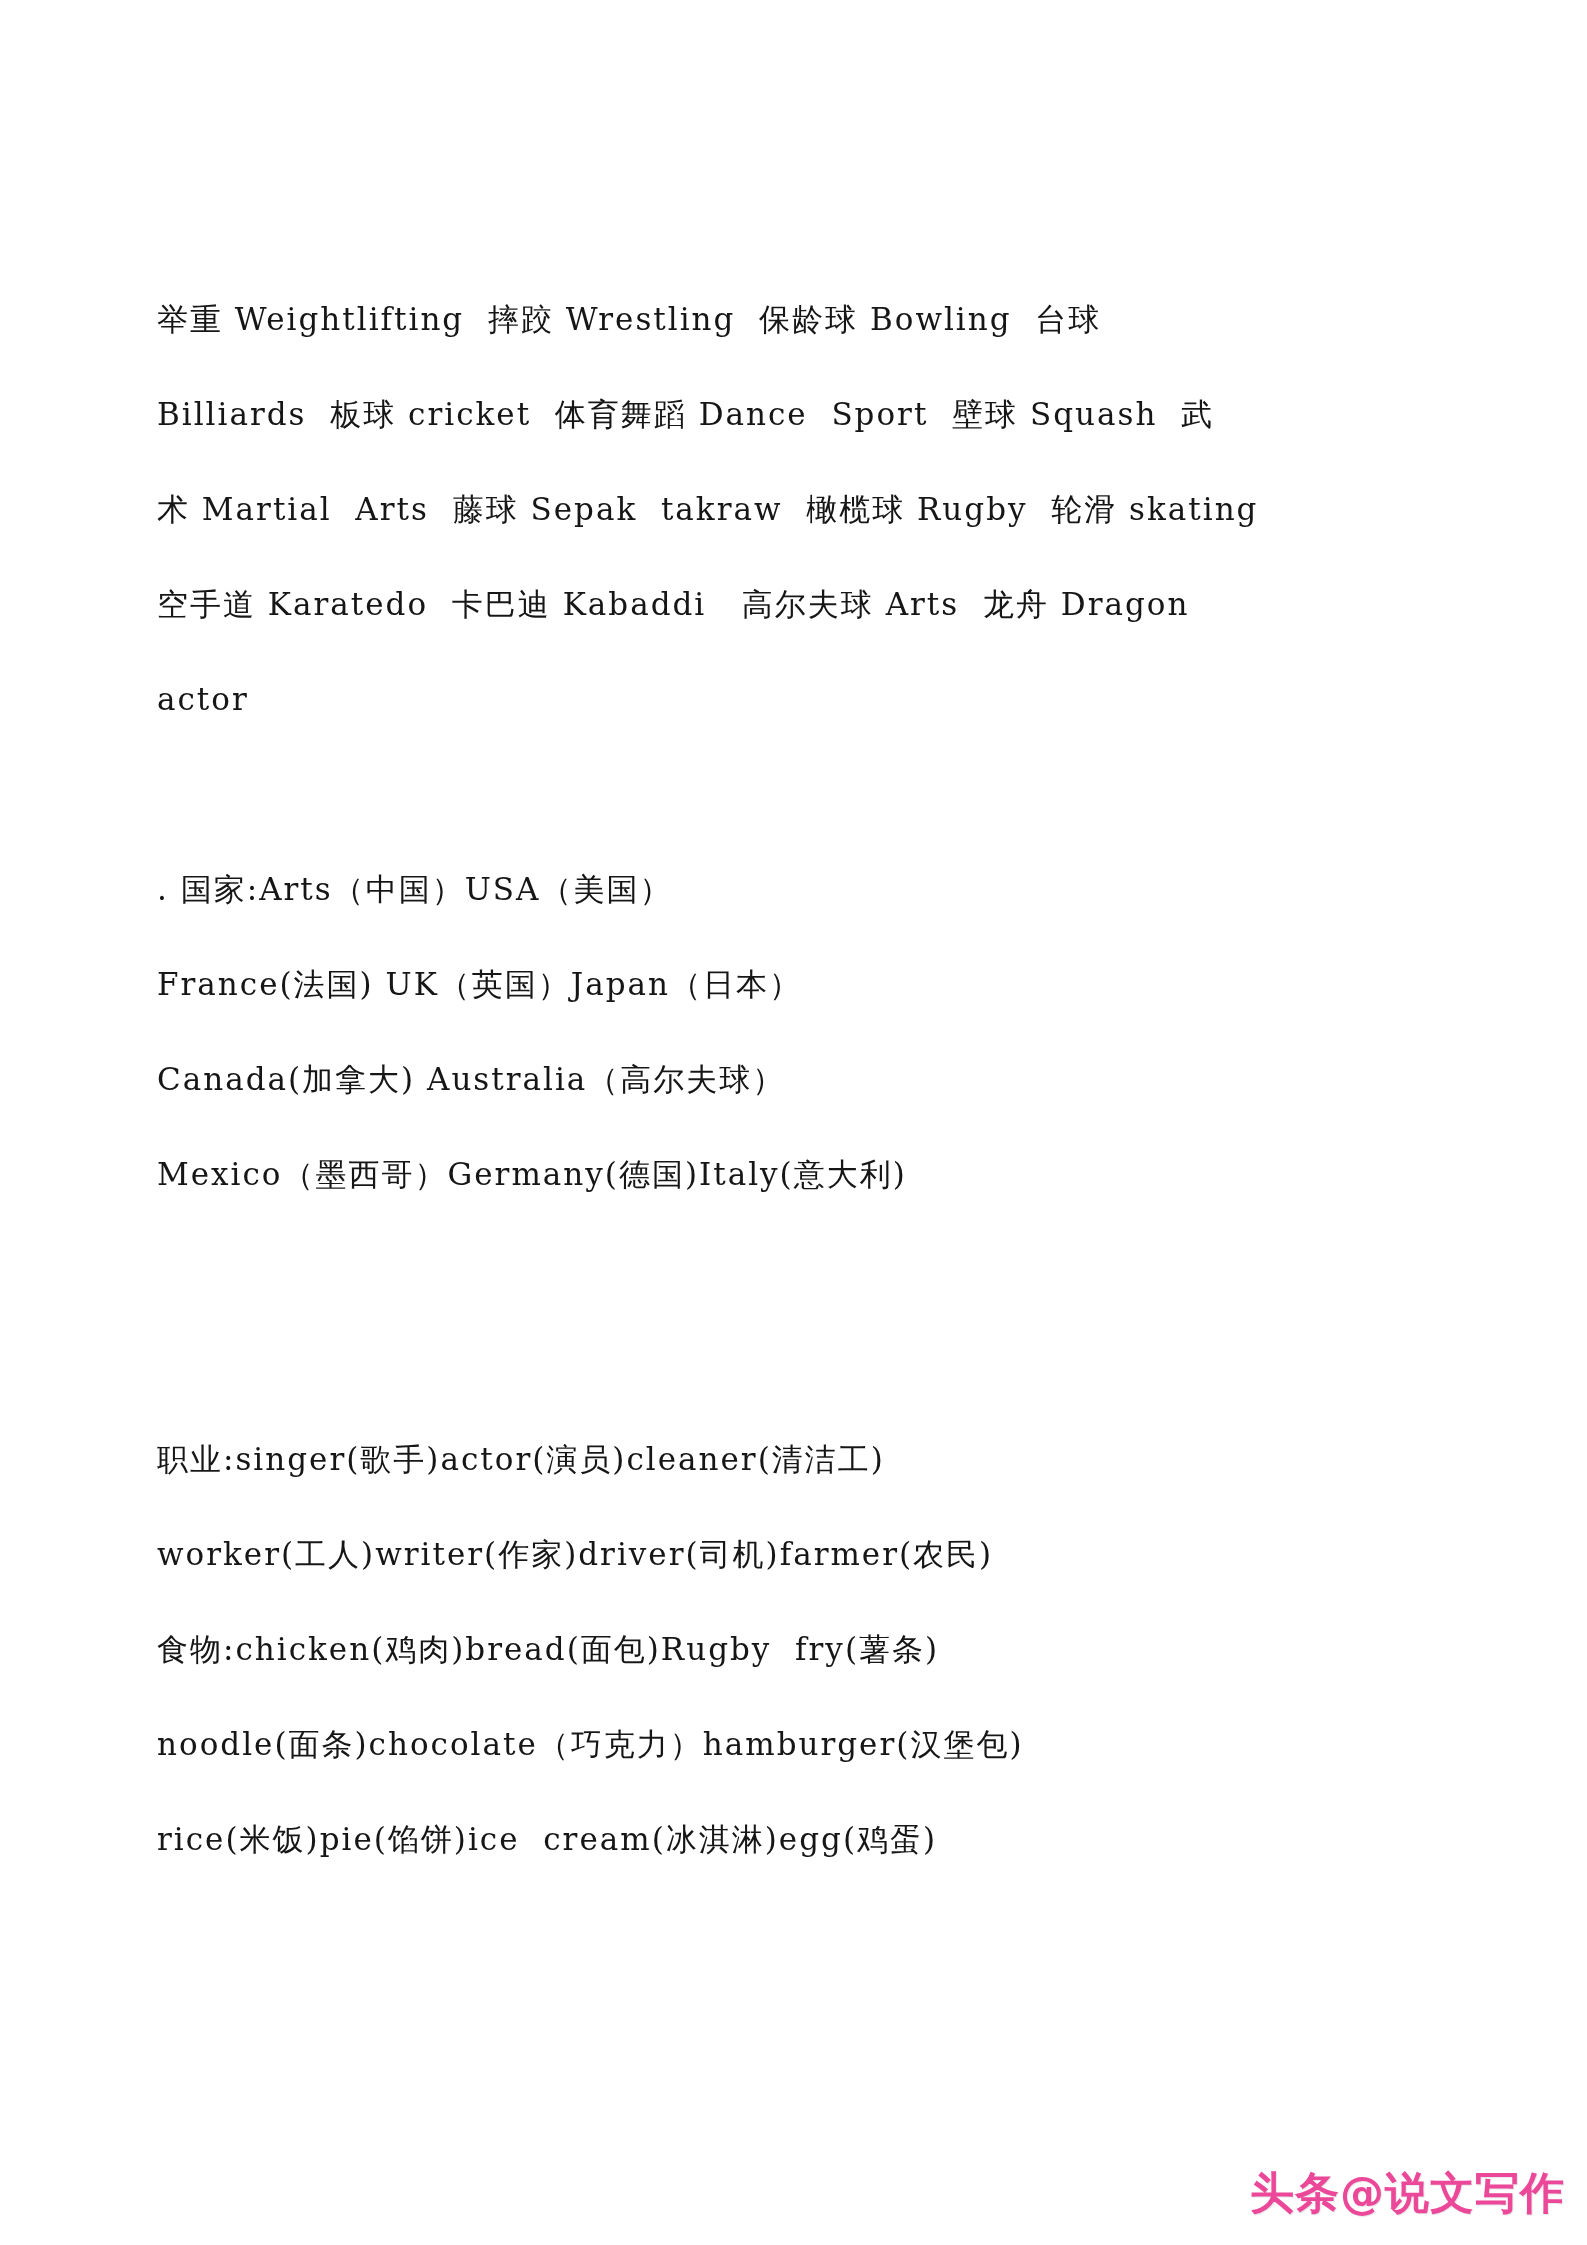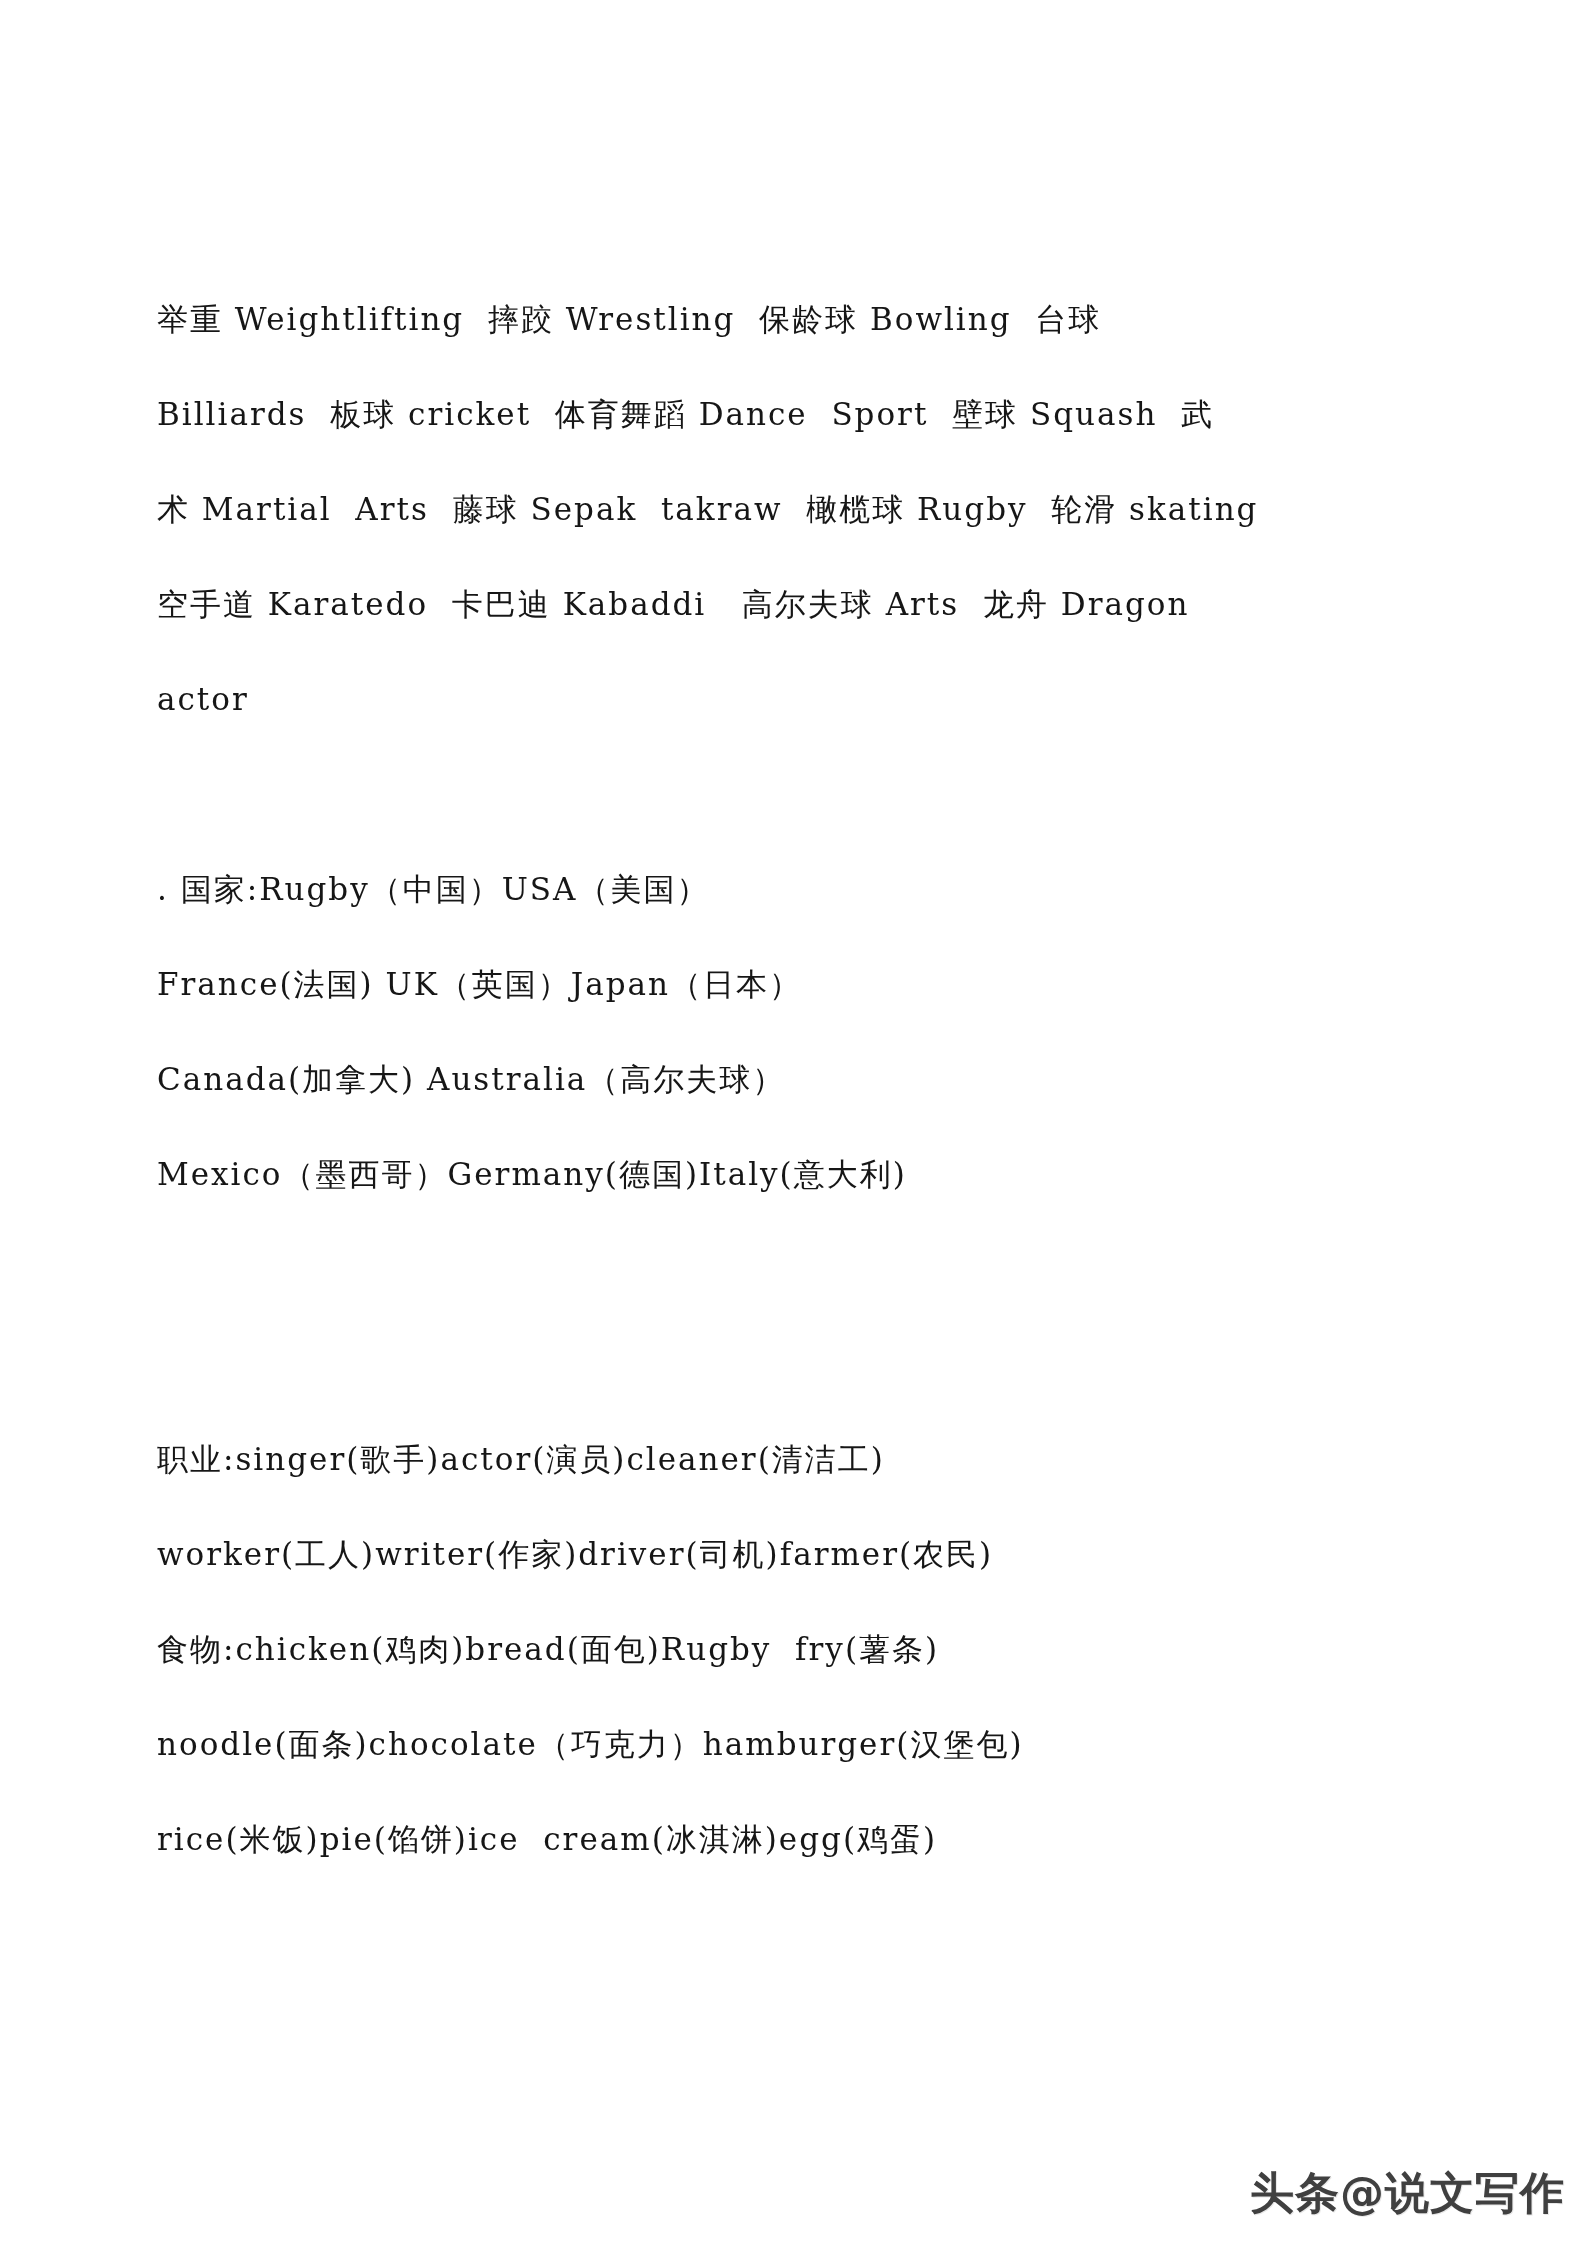--- a/index.html
+++ b/index.html
@@ -29,39 +29,39 @@
     letter-spacing: 2px;
     white-space: pre-wrap;
   }
   .watermark {
     position: absolute;
     right: 22px;
     bottom: 22px;
     font-family: "DejaVu Sans", "Liberation Sans", sans-serif;
     font-weight: bold;
     font-size: 44px;
-    color: #404040;
+    color: #ec4899;
     letter-spacing: 1px;
     text-shadow: 1px 1px 0 #e8e8e8;
   }
 </style>
 </head>
 <body>
 
 <div class="page">
   <div class="content">
 
     <div id="lines">
         <div class="line">举重 Weightlifting  摔跤 Wrestling  保龄球 Bowling  台球</div>
         <div class="line">Billiards  板球 cricket  体育舞蹈 Dance  Sport  壁球 Squash  武</div>
         <div class="line">术 Martial  Arts  藤球 Sepak  takraw  橄榄球 Rugby  轮滑 skating</div>
         <div class="line">空手道 Karatedo  卡巴迪 Kabaddi   高尔夫球 Arts  龙舟 Dragon</div>
         <div class="line">actor</div>
         <div class="line">&nbsp;</div>
-        <div class="line">. 国家:Rugby（中国）USA（美国）</div>
+        <div class="line">. 国家:Arts（中国）USA（美国）</div>
         <div class="line">France(法国) UK（英国）Japan（日本）</div>
         <div class="line">Canada(加拿大) Australia（高尔夫球）</div>
         <div class="line">Mexico（墨西哥）Germany(德国)Italy(意大利)</div>
         <div class="line">&nbsp;</div>
         <div class="line">&nbsp;</div>
         <div class="line">职业:singer(歌手)actor(演员)cleaner(清洁工)</div>
         <div class="line">worker(工人)writer(作家)driver(司机)farmer(农民)</div>
         <div class="line">食物:chicken(鸡肉)bread(面包)Rugby  fry(薯条)</div>
         <div class="line">noodle(面条)chocolate（巧克力）hamburger(汉堡包)</div>
         <div class="line">rice(米饭)pie(馅饼)ice  cream(冰淇淋)egg(鸡蛋)</div>

